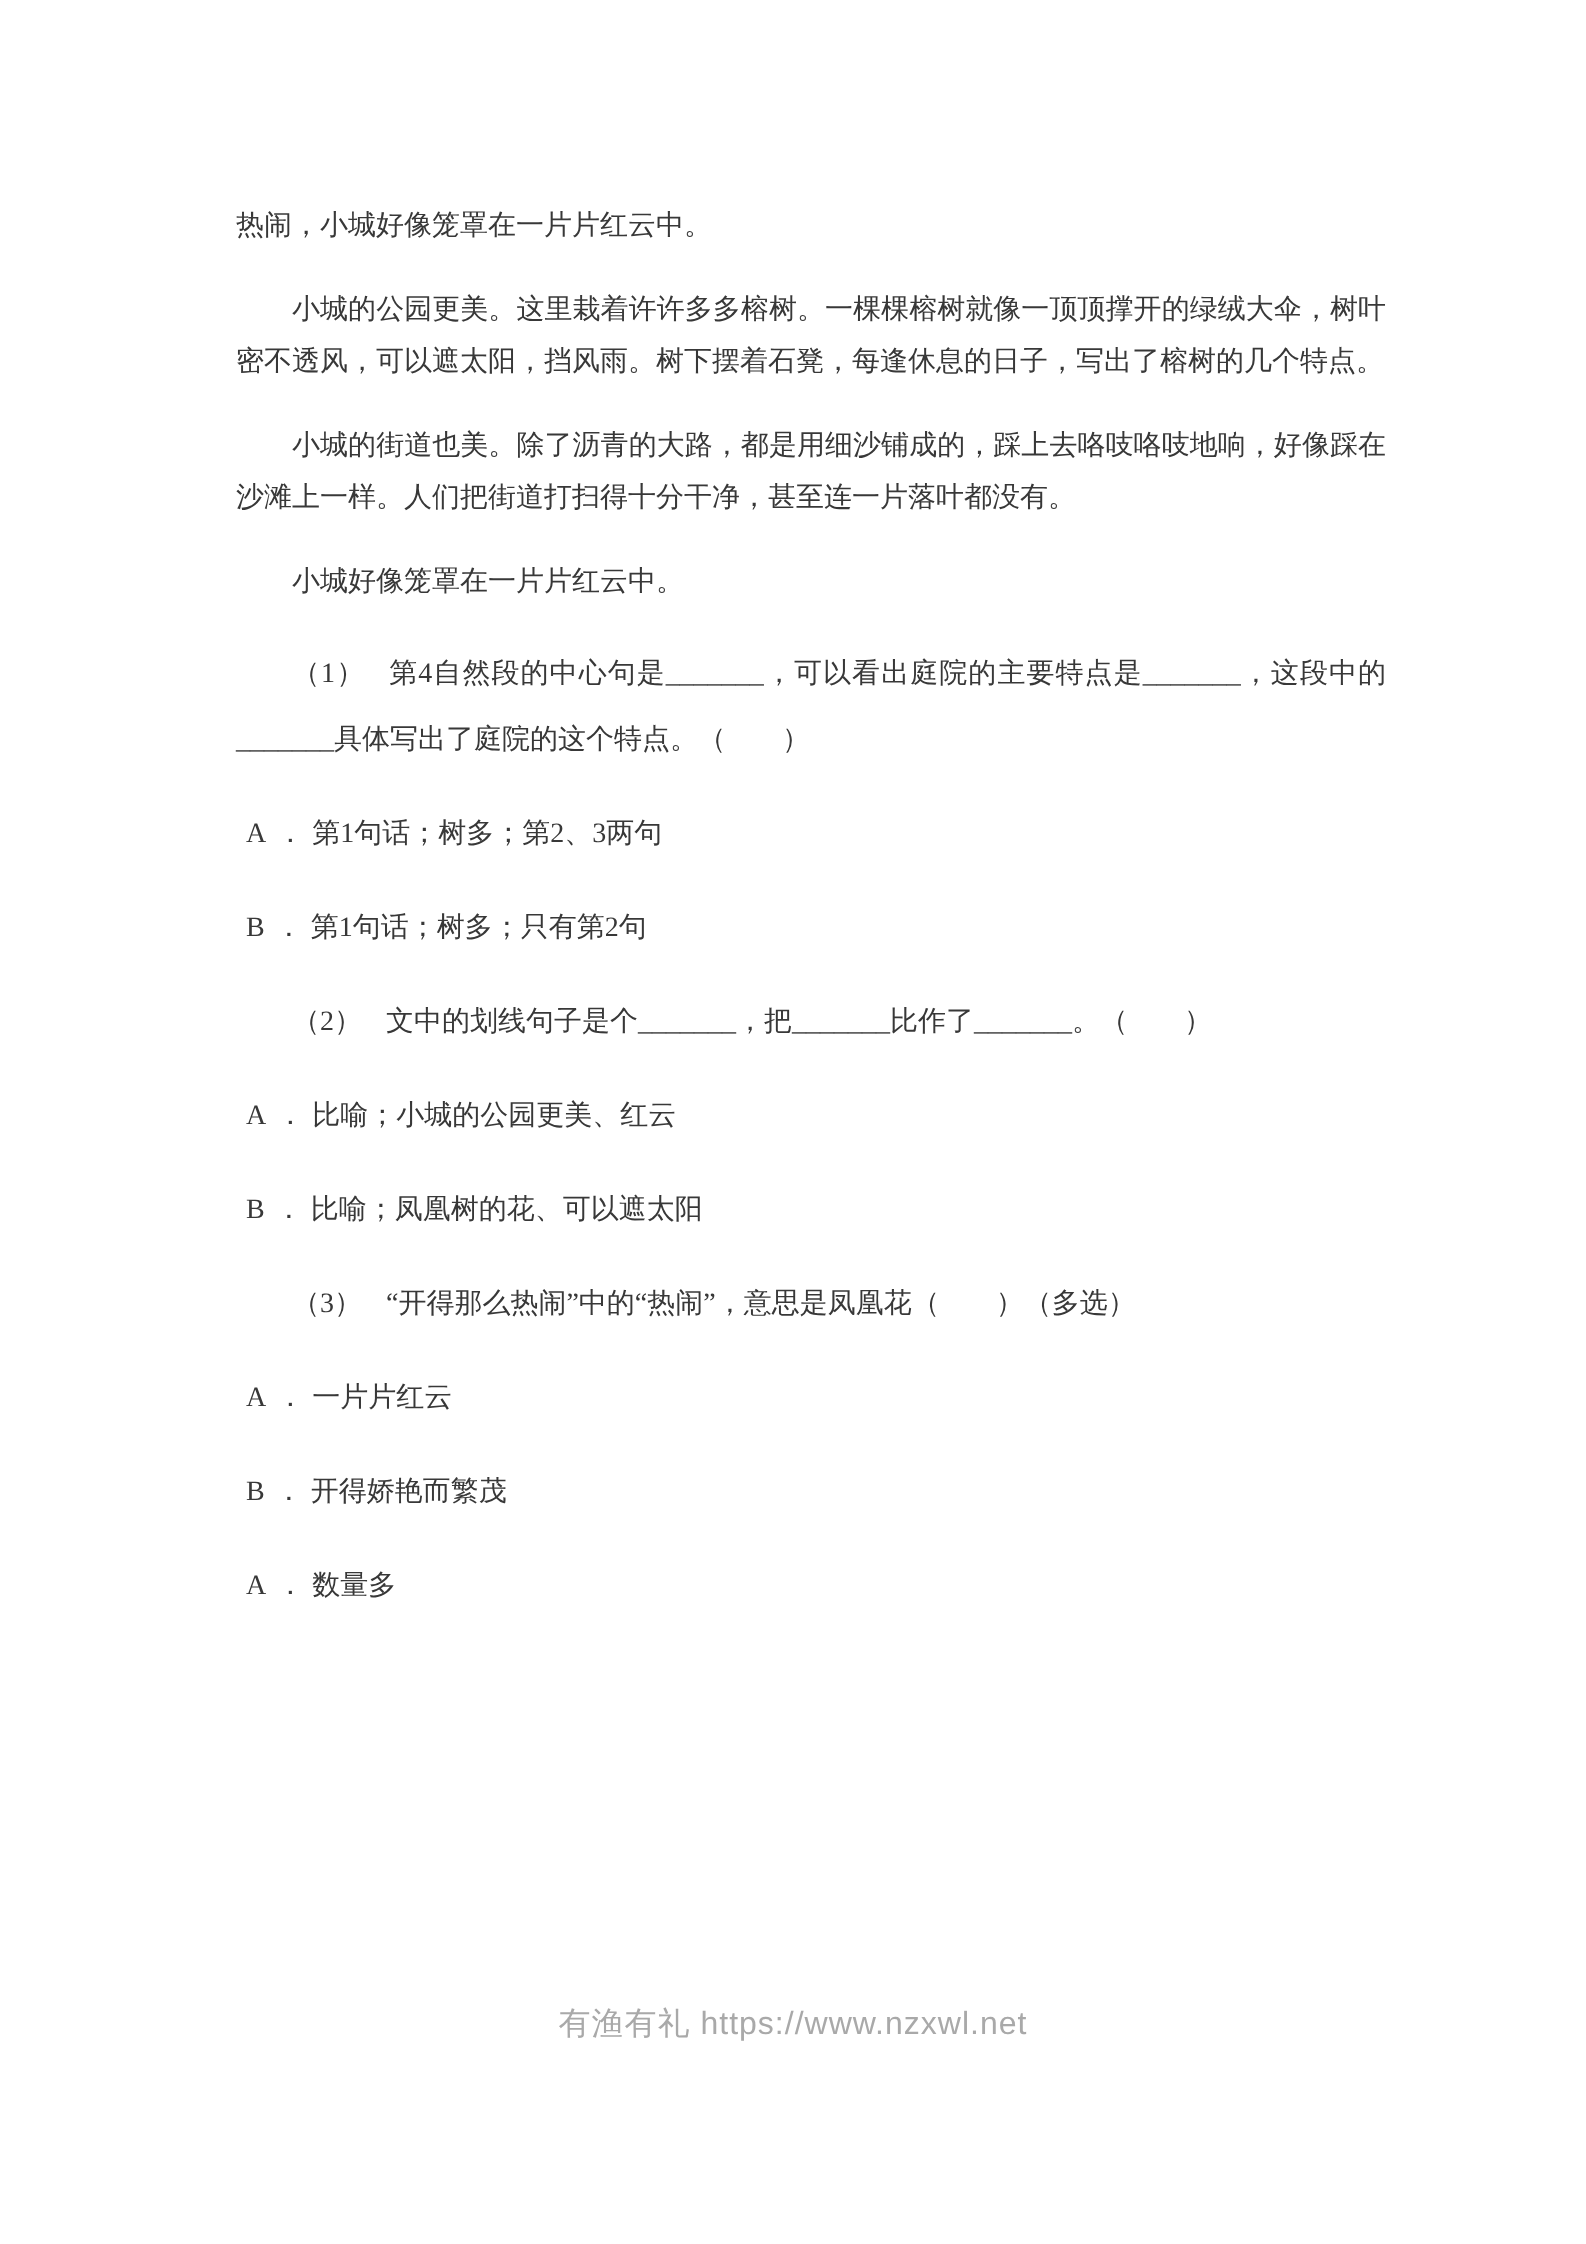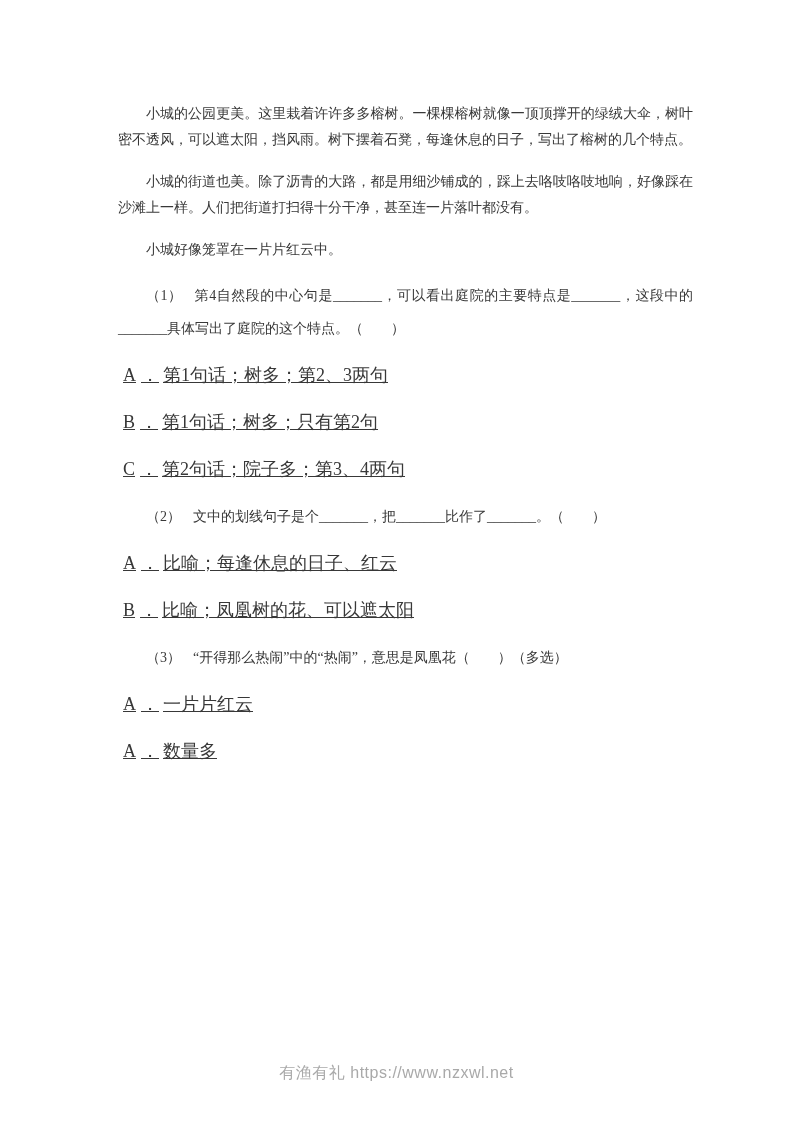--- a/index.html
+++ b/index.html
@@ -36,60 +36,60 @@
     font-size: 14px;
     line-height: 33px;
     text-indent: 28px;
   }
   .q-num {
     margin-right: 12px;
   }
   .option {
     margin: 0 0 14px 0;
     padding-left: 5px;
-    font-size: 18px;
+    font-size: 14px;
     line-height: 33px;
-    text-decoration: underline;
   }
   .opt-dot {
     margin: 0 4px 0 5px;
   }
   .footer {
     position: absolute;
     left: 0;
-    top: 1063px;
+    top: 1002px;
     width: 793px;
     text-align: center;
     font-family: "Liberation Sans", "DejaVu Sans", sans-serif;
     font-size: 16px;
     letter-spacing: 0.5px;
     color: #a9a9a9;
   }
 </style>
 </head>
 <body>
 
 <div class="page">
   <div class="content">
 
+    <p class="para">热闹，小城好像笼罩在一片片红云中。</p>
     <p class="para indent">小城的公园更美。这里栽着许许多多榕树。一棵棵榕树就像一顶顶撑开的绿绒大伞，树叶密不透风，可以遮太阳，挡风雨。树下摆着石凳，每逢休息的日子，写出了榕树的几个特点。</p>
     <p class="para indent">小城的街道也美。除了沥青的大路，都是用细沙铺成的，踩上去咯吱咯吱地响，好像踩在沙滩上一样。人们把街道打扫得十分干净，甚至连一片落叶都没有。</p>
     <p class="para indent">小城好像笼罩在一片片红云中。</p>
 
     <p class="stem"><span class="q-num">（1）</span><span>第4自然段的中心句是_______，可以看出庭院的主要特点是_______，这段中的_______具体写出了庭院的这个特点。（　　）</span></p>
     <p class="option"><span>A</span><span class="opt-dot">．</span><span>第1句话；树多；第2、3两句</span></p>
     <p class="option"><span>B</span><span class="opt-dot">．</span><span>第1句话；树多；只有第2句</span></p>
-    <p class="option"><span>C</span><span class="opt-dot">．</span><span>第2句话；院子多；第3、4两句</span></p>
 
     <p class="stem"><span class="q-num">（2）</span><span>文中的划线句子是个_______，把_______比作了_______。（　　）</span></p>
-    <p class="option"><span>A</span><span class="opt-dot">．</span><span>比喻；每逢休息的日子、红云</span></p>
+    <p class="option"><span>A</span><span class="opt-dot">．</span><span>比喻；小城的公园更美、红云</span></p>
     <p class="option"><span>B</span><span class="opt-dot">．</span><span>比喻；凤凰树的花、可以遮太阳</span></p>
 
     <p class="stem"><span class="q-num">（3）</span><span>“开得那么热闹”中的“热闹”，意思是凤凰花（　　）（多选）</span></p>
     <p class="option"><span>A</span><span class="opt-dot">．</span><span>一片片红云</span></p>
+    <p class="option"><span>B</span><span class="opt-dot">．</span><span>开得娇艳而繁茂</span></p>
 
     <p class="option"><span>A</span><span class="opt-dot">．</span><span>数量多</span></p>
 
   </div>
 
   <div class="footer">
     <span>有渔有礼 https://www.nzxwl.net</span>
   </div>
 </div>
 

